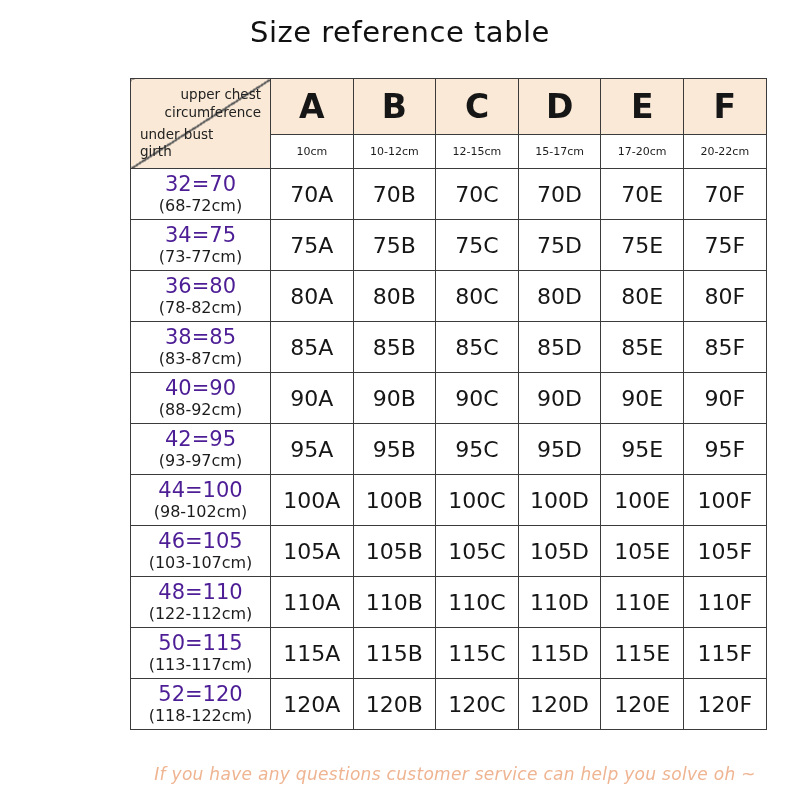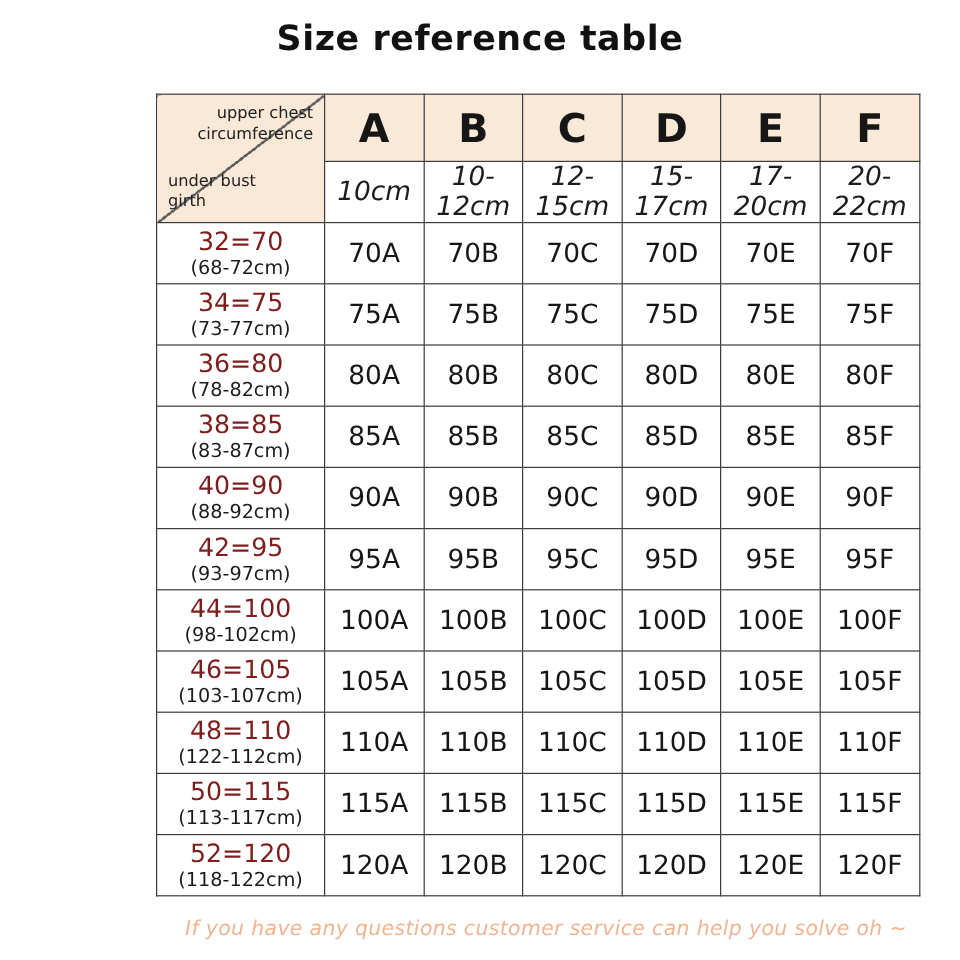--- a/index.html
+++ b/index.html
@@ -14,21 +14,21 @@
     width: 800px;
     height: 800px;
     background: #ffffff;
     overflow: hidden;
   }
   .page-title {
     margin: 0;
     padding-top: 15px;
     text-align: center;
     font-size: 29px;
-    font-weight: 700;
+    font-weight: 400;
     letter-spacing: 0.5px;
     color: #111111;
   }
   table.size-table {
     position: absolute;
     left: 82px;
     top: 78px;
     width: 636px;
     border-collapse: collapse;
     table-layout: fixed;
@@ -74,32 +74,31 @@
   }
   th.cup-letter {
     background: #f9e9d6;
     height: 55px;
     font-size: 33px;
     font-weight: 600;
     color: #161616;
   }
   td.cup-range {
     height: 33px;
-    font-size: 22px;
+    font-size: 11px;
     color: #1c1c1c;
-    font-style: italic;
   }
   th.size-label {
     height: 50px;
   }
   .size-main {
     font-size: 21px;
     font-weight: 500;
     line-height: 1.12;
-    color: #7f1d1d;
+    color: #4c1d95;
   }
   .size-range {
     font-size: 16px;
     line-height: 1.12;
     color: #1c1c1c;
   }
   td.size-cell {
     font-size: 22px;
     font-weight: 500;
     color: #161616;

